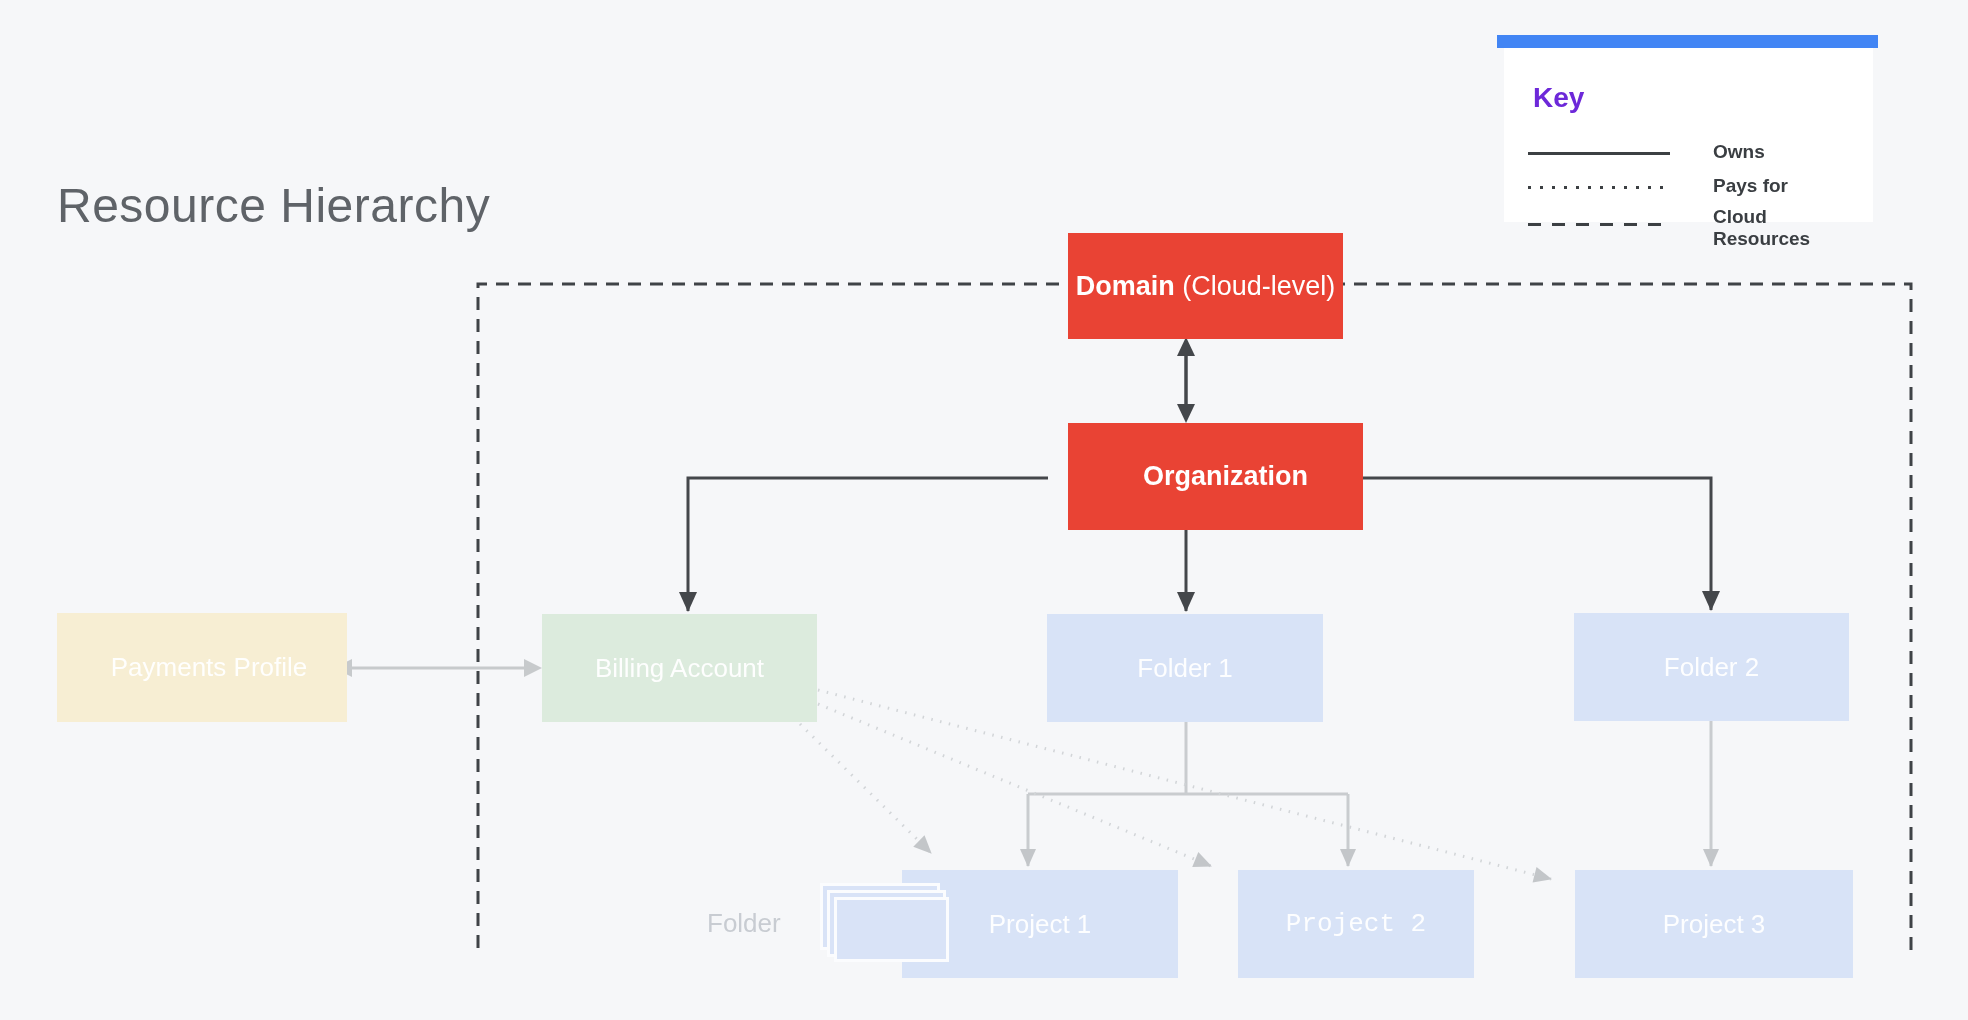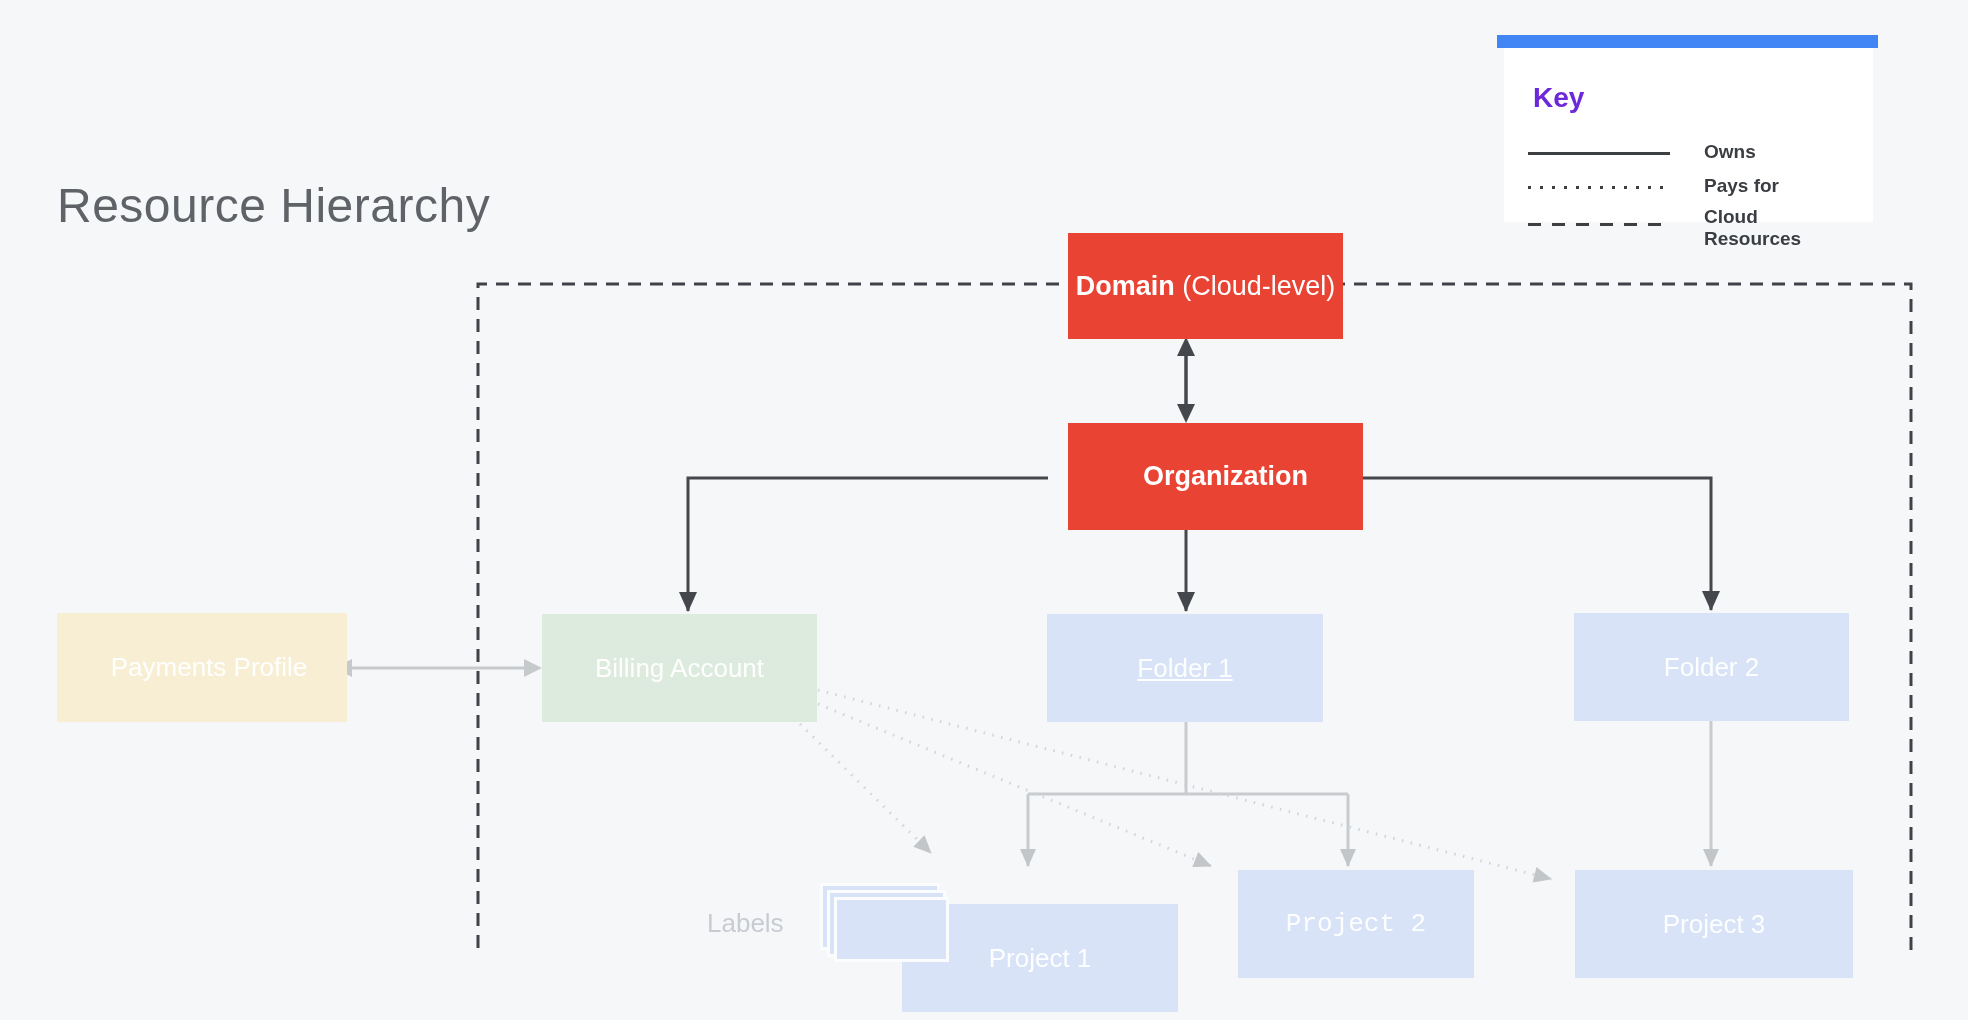--- a/index.html
+++ b/index.html
@@ -20,23 +20,23 @@
   }
   .node.red{background:#E94334;color:#FFFFFF;font-size:27px;margin-left:20px;}
   .node.red .b{font-weight:700;}
   .node.blue{background:#D8E3F7;}
   .node.green{background:#DCEBDD;}
   .node.cream{background:#F7EED3;padding-left:14px;}
   #n-domain{left:1048px;top:233px;width:275px;height:106px;}
   #n-org{left:1048px;top:423px;width:275px;height:107px;font-weight:700;padding-left:20px;}
   #n-payments{left:57px;top:613px;width:276px;height:109px;}
   #n-billing{left:542px;top:614px;width:275px;height:108px;}
-  #n-folder1{left:1047px;top:614px;width:276px;height:108px;text-decoration:underline;}
+  #n-folder1{left:1047px;top:614px;width:276px;height:108px;}
   #n-folder2{left:1574px;top:613px;width:275px;height:108px;}
-  #n-project1{left:902px;top:870px;width:276px;height:108px;margin-top:34px;}
+  #n-project1{left:902px;top:870px;width:276px;height:108px;}
   #n-project2{left:1238px;top:870px;width:236px;height:108px;font-family:Liberation Mono, monospace;}
   #n-project3{left:1575px;top:870px;width:278px;height:108px;}
   
   .labels-caption{
     position:absolute;left:707px;top:908px;z-index:3;
     font-size:26px;color:#C8CCD2;
   }
   .card{
     position:absolute;z-index:3;background:#D9E3F7;border:3px solid #FBFCFE;
     box-sizing:border-box;
@@ -54,21 +54,21 @@
   }
   .legend-title{
     position:absolute;left:29px;top:47px;
     font-size:28px;font-weight:700;color:#6d28d9;
   }
   .legend-sample{position:absolute;left:24px;width:142px;height:3px;}
   .ls-solid{top:117px;background:#3C4043;}
   .ls-dotted{top:151px;background:repeating-linear-gradient(to right,#3C4043 0 3.5px,transparent 3.5px 12px);}
   .ls-dashed{top:188px;background:repeating-linear-gradient(to right,#3C4043 0 13px,transparent 13px 24px);}
   .legend-label{
-    position:absolute;left:200px;width:130px;
+    position:absolute;left:209px;width:130px;
     font-size:19px;font-weight:700;color:#3A3E42;line-height:1.15;
   }
   .ll-0{top:106px;}
   .ll-1{top:140px;}
   .ll-2{top:171px;}
 </style>
 </head>
 <body>
 
 <div class="stage">
@@ -136,20 +136,20 @@
   </div>
   <div class="node red" id="n-org">Organization</div>
   <div class="node cream" id="n-payments">Payments Profile</div>
   <div class="node green" id="n-billing">Billing Account</div>
   <div class="node blue" id="n-folder1">Folder 1</div>
   <div class="node blue" id="n-folder2">Folder 2</div>
   <div class="node blue" id="n-project1">Project 1</div>
   <div class="node blue" id="n-project2">Project 2</div>
   <div class="node blue" id="n-project3">Project 3</div>
 
-  <div class="labels-caption">Labels</div>
+  <div class="labels-caption">Folder</div>
   <div>
     <div class="card" id="card-back"></div>
     <div class="card" id="card-mid"></div>
     <div class="card" id="card-front"></div>
   </div>
 
 </div>
 
 </body></html>

